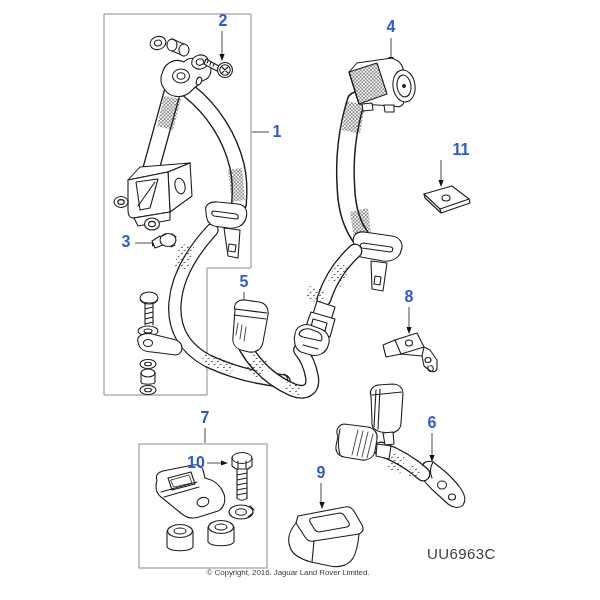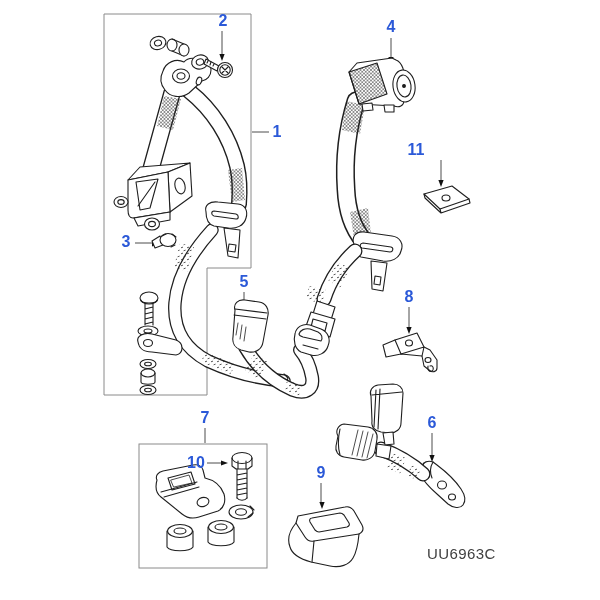--- a/index.html
+++ b/index.html
@@ -252,16 +252,17 @@
   <div class="callout" style="left:277px;top:132px">1</div>
   <div class="callout" style="left:223px;top:21px">2</div>
   <div class="callout" style="left:126px;top:242px">3</div>
   <div class="callout" style="left:391px;top:27px">4</div>
   <div class="callout" style="left:244px;top:282px">5</div>
   <div class="callout" style="left:432px;top:423px">6</div>
   <div class="callout" style="left:205px;top:418px">7</div>
   <div class="callout" style="left:409px;top:297px">8</div>
   <div class="callout" style="left:321px;top:473px">9</div>
   <div class="callout" style="left:196px;top:463px">10</div>
-  <div class="callout" style="left:416px;top:150px">11</div>
+  <div class="callout" style="left:461px;top:150px">11</div>
 
   <div class="code-label">UU6963C</div>
+  <div class="copyright">© Copyright, 2016. Jaguar Land Rover Limited.</div>
 </div>
 
 </body></html>

